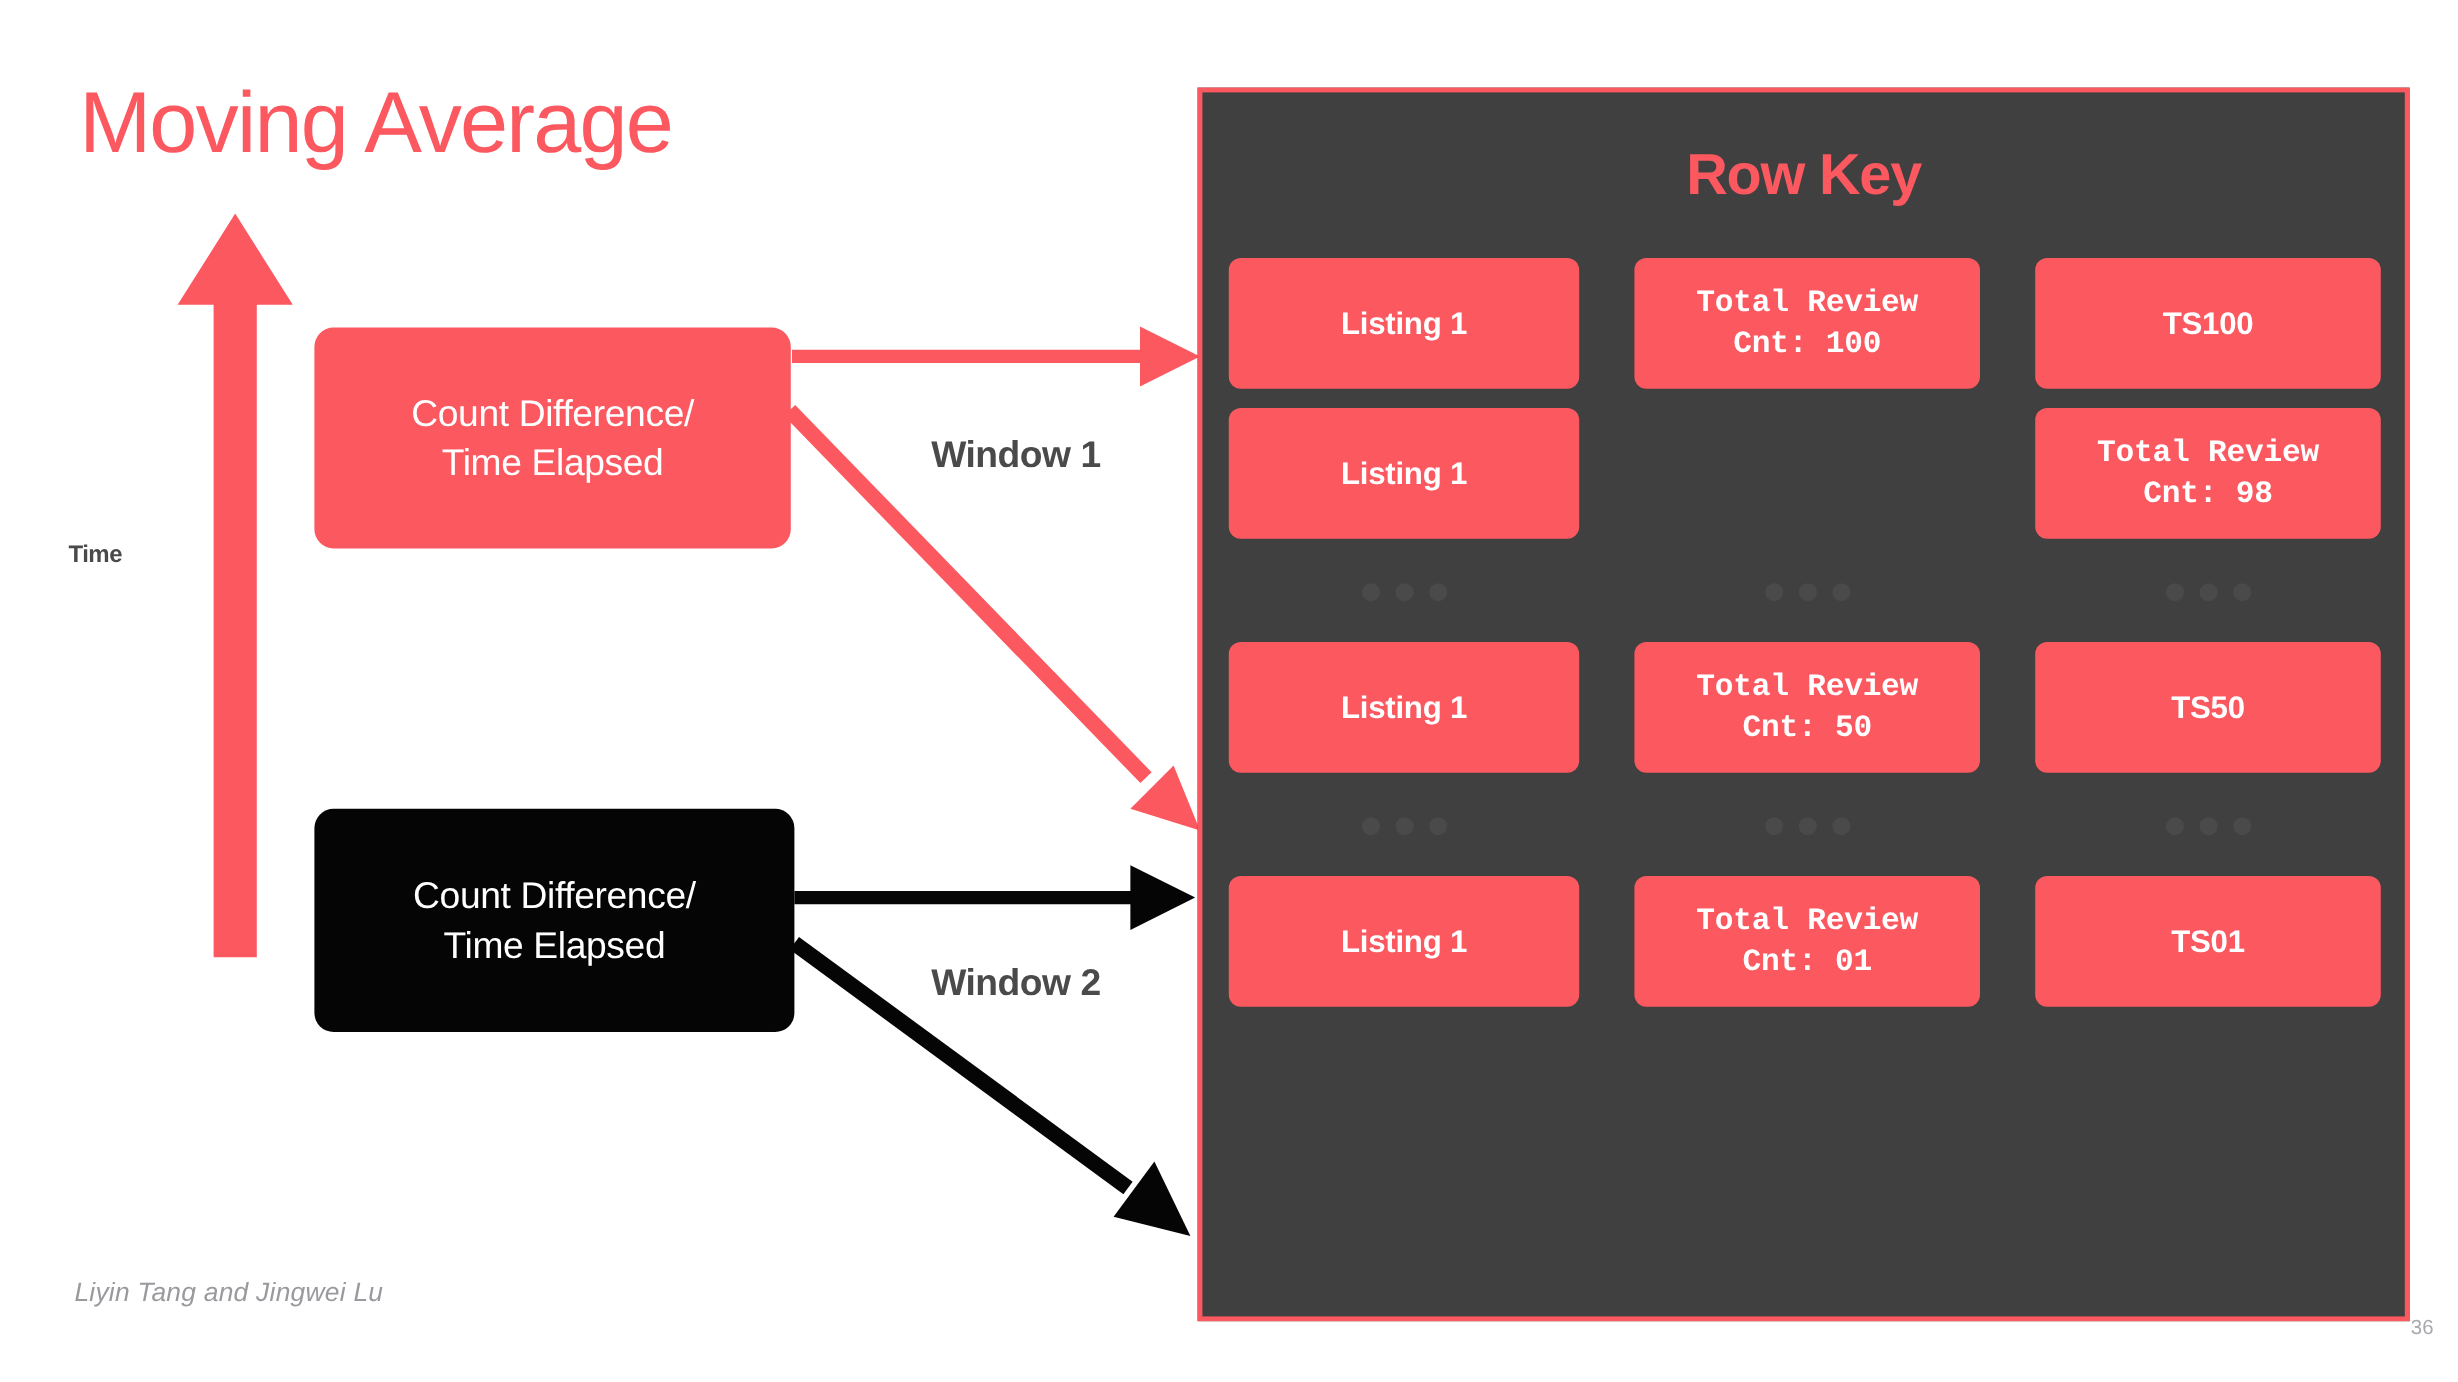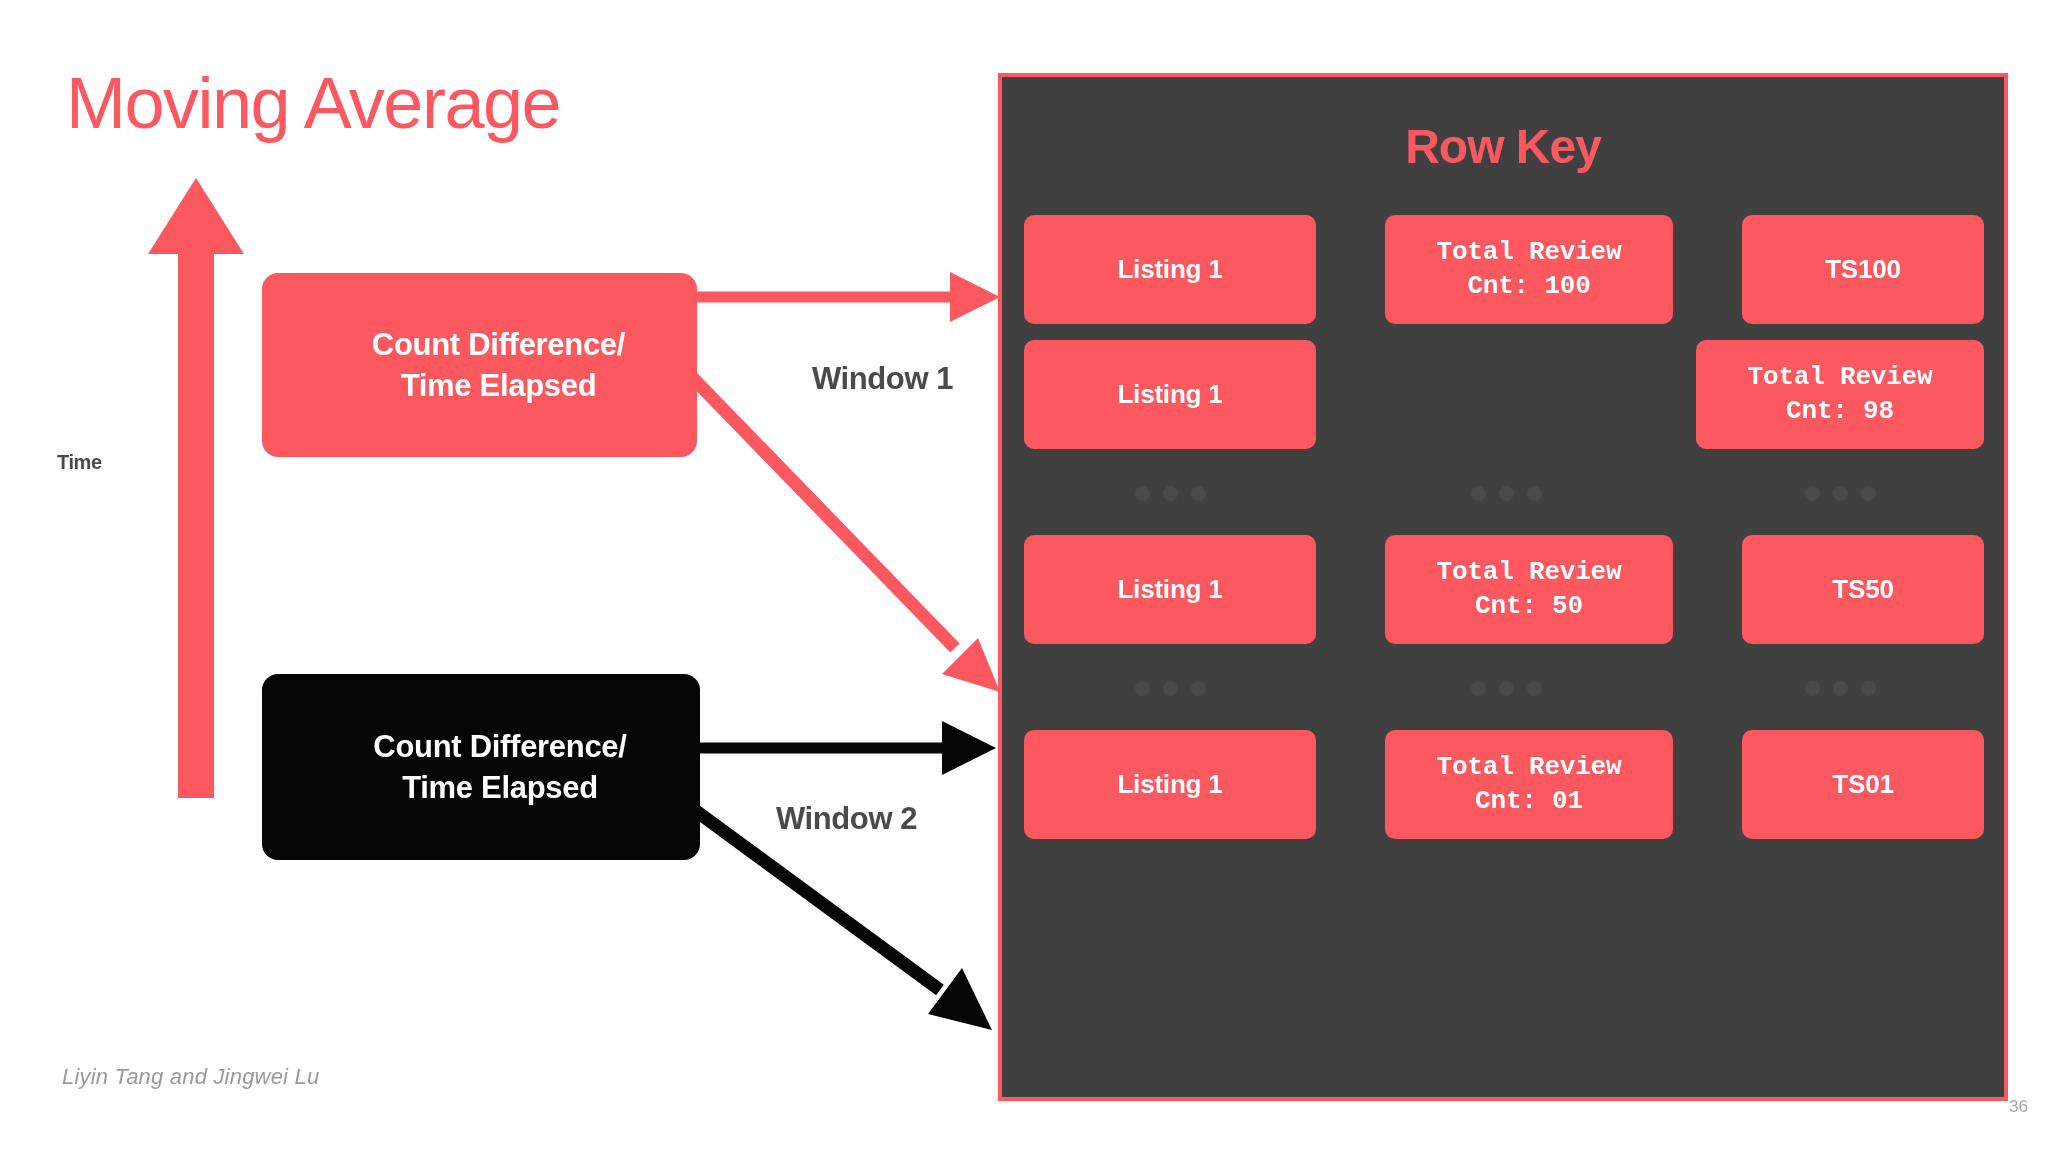--- a/index.html
+++ b/index.html
@@ -51,24 +51,23 @@
   
   .win-box {
     position: absolute;
     display: flex;
     align-items: center;
     justify-content: center;
     text-align: center;
     border-radius: 16px;
     color: #ffffff;
     font-size: 31px;
-    font-weight: bold;
+    font-weight: normal;
     line-height: 1.33;
     letter-spacing: -0.3px;
-    padding-left: 38px;
   }
   #box-window1 {
     left: 262px;
     top: 273px;
     width: 397px;
     height: 184px;
     background: #fb5860;
   }
   #box-window2 {
     left: 262px;
@@ -78,21 +77,21 @@
     background: #050505;
   }
 
   .win-label {
     position: absolute;
     font-size: 31px;
     font-weight: bold;
     color: #4a4a4a;
     letter-spacing: -0.4px;
   }
-  #label-window1 { left: 776px; top: 361px; margin-left: 36px; }
+  #label-window1 { left: 776px; top: 361px; }
   #label-window2 { left: 776px; top: 801px; }
 
   
   #arrows {
     position: absolute;
     left: 0;
     top: 0;
     width: 2048px;
     height: 1152px;
     pointer-events: none;
@@ -143,21 +142,21 @@
     background: #fb5860;
     border-radius: 10px;
     color: #ffffff;
     font-size: 26px;
     font-weight: bold;
     line-height: 1.28;
     letter-spacing: -0.2px;
   }
   .cell.col0 { width: 292px; }
   .cell.col1 { width: 288px; font-family: Liberation Mono, monospace; }
-  .cell.col2 { width: 242px; }
+  .cell.col2 { width: 288px; }
 
   .dotcell {
     display: flex;
     align-items: center;
     justify-content: center;
     gap: 13px;
   }
   .dotcell.col0 { width: 292px; }
   .dotcell.col1 { width: 288px; }
   .dotcell.col2 { width: 288px; }

